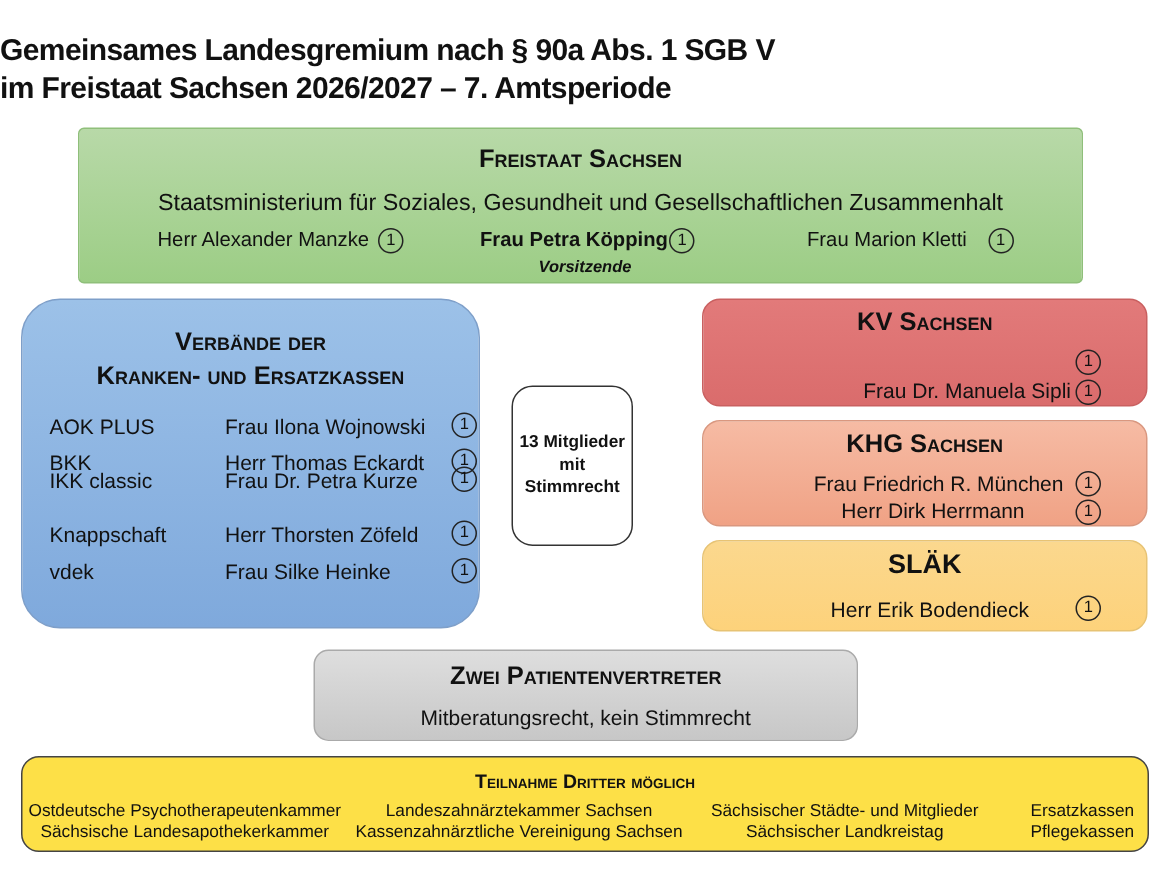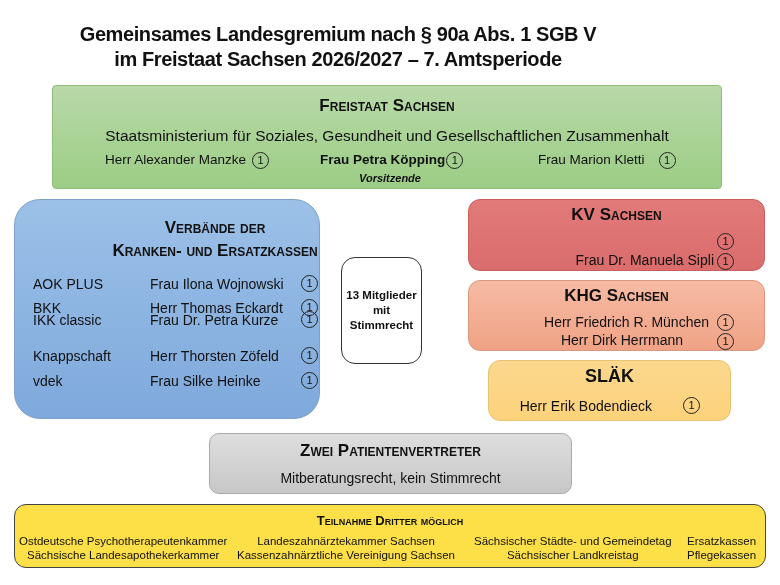--- a/index.html
+++ b/index.html
@@ -1,56 +1,56 @@
 <!DOCTYPE html>
 <html><head>
 <meta charset="utf-8">
 <style>
   * { box-sizing: border-box; margin: 0; padding: 0; }
   html, body { width: 780px; height: 585px; background: #ffffff; overflow: hidden; }
   body { position: relative; font-family: "Liberation Sans", sans-serif; color: #111; }
 
-  .title { position: absolute; left: 0; top: 22px; width: 676px; text-align: center;
+  .title { position: absolute; left: 0; top: 22px; width: 676px; 
     font-weight: bold; font-size: 20px; line-height: 25px; letter-spacing: -0.4px; color: #111; }
 
   .box { position: absolute; border-radius: 4px; }
   .sc { font-variant: small-caps; font-weight: bold; }
   .circ { display: inline-block; width: 17px; height: 17px; border: 1px solid #222; border-radius: 50%;
     font-size: 11px; line-height: 15px; text-align: center; color: #111; vertical-align: middle; }
 
   
   .green { left: 52px; top: 85px; width: 670px; height: 104px;
     background: linear-gradient(#b8d9a8, #9ccd85); border: 1px solid #8fbf7a; }
   .green .h { position: absolute; top: 10px; left: 0; width: 100%; text-align: center; font-size: 17px; }
   .green .sub { position: absolute; top: 41px; left: 0; width: 100%; text-align: center; font-size: 15.5px; }
   .green .p { position: absolute; top: 66px; font-size: 13.5px; white-space: nowrap; }
   .green .p .circ { margin-left: 6px; }
   .green .vors { position: absolute; top: 86px; left: 0; width: 100%; text-align: center;
     font-size: 11px; font-weight: bold; font-style: italic; padding-left: 6px; }
 
   
   .blue { left: 14px; top: 199px; width: 306px; height: 220px;
     background: linear-gradient(#9cc1e8, #7fa9dc); border: 1px solid #7e9fc9; border-radius: 26px; }
-  .blue .h { position: absolute; top: 16px; left: 0; width: 100%; text-align: center; font-size: 17px; line-height: 23px; margin-left: 48px; }
+  .blue .h { position: absolute; top: 16px; left: 0; width: 100%; text-align: center; font-size: 17px; line-height: 23px; }
   .blue .row { position: absolute; left: 18px; font-size: 14px; white-space: nowrap; width: 285px; height: 20px; }
   .blue .row .org { position: absolute; left: 0; top: 1px; }
   .blue .row .nm { position: absolute; left: 117px; top: 1px; }
   .blue .row .circ { position: absolute; right: 0; top: 0; }
 
   
   .center { left: 341px; top: 257px; width: 81px; height: 107px; background: #fff;
     border: 1px solid #333; border-radius: 14px; display: flex; align-items: center; justify-content: center;
     text-align: center; font-weight: bold; font-size: 11.5px; line-height: 15px; }
 
   
   .kv { left: 468px; top: 199px; width: 297px; height: 72px; background: linear-gradient(#e27a7a, #da6c6c);
     border: 1px solid #c96060; border-radius: 12px; }
   .khg { left: 468px; top: 280px; width: 297px; height: 71px; background: linear-gradient(#f6bba4, #f0a285);
     border: 1px solid #d9977f; border-radius: 12px; }
-  .slak { left: 488px; top: 360px; width: 243px; height: 61px; background: linear-gradient(#fbd88e, #fdd27b);
+  .slak { left: 468px; top: 360px; width: 297px; height: 61px; background: linear-gradient(#fbd88e, #fdd27b);
     border: 1px solid #e7c374; border-radius: 12px; }
   .rb .h { position: absolute; top: 5px; left: 0; width: 100%; text-align: center; font-size: 17px; }
   .rb .r { position: absolute; right: 30px; font-size: 14px; white-space: nowrap; text-align: right; }
   .rb .circ { position: absolute; right: 30px; }
 
   
   .grey { left: 209px; top: 433px; width: 363px; height: 61px; background: linear-gradient(#dedede, #c7c7c7);
     border: 1px solid #aaaaaa; border-radius: 10px; }
   .grey .h { position: absolute; top: 7px; left: 0; width: 100%; text-align: center; font-size: 17px; }
   .grey .sub { position: absolute; top: 36px; left: 0; width: 100%; text-align: center; font-size: 14px; }
@@ -126,21 +126,21 @@
 
 <div class="box rb kv">
   <div class="h sc">KV Sachsen</div>
   <span class="circ" style="top:33px; right:30px;">1</span>
   <div class="r" style="top:52px; right:50px;">Frau Dr. Manuela Sipli</div>
   <span class="circ" style="top:53px; right:30px;">1</span>
 </div>
 
 <div class="box rb khg">
   <div class="h sc">KHG Sachsen</div>
-  <div class="r" style="top:33px; right:55px;">Herr Friedrich R. München</div>
+  <div class="r" style="top:33px; right:55px;">Frau Friedrich R. München</div>
   <span class="circ" style="top:33px; right:30px;">1</span>
   <div class="r" style="top:51px; right:81px;">Herr Dirk Herrmann</div>
   <span class="circ" style="top:52px; right:30px;">1</span>
 </div>
 
 <div class="box rb slak">
   <div class="h" style="font-weight:bold; font-size:18px;">SLÄK</div>
   <div class="r" style="top:37px; right:78px;">Herr Erik Bodendieck</div>
   <span class="circ" style="top:36px; right:30px;">1</span>
 </div>
@@ -154,20 +154,20 @@
   <div class="h sc">Teilnahme Dritter möglich</div>
   <div class="col" style="left:4px;">
     <div>Ostdeutsche Psychotherapeutenkammer</div>
     <div>Sächsische Landesapothekerkammer</div>
   </div>
   <div class="col" style="left:222px;">
     <div>Landeszahnärztekammer Sachsen</div>
     <div>Kassenzahnärztliche Vereinigung Sachsen</div>
   </div>
   <div class="col" style="left:459px;">
-    <div>Sächsischer Städte- und Gemeindetag</div>
+    <div>Sächsischer Städte- und Mitglieder</div>
     <div>Sächsischer Landkreistag</div>
   </div>
   <div class="col" style="left:672px; text-align:right;">
     <div>Ersatzkassen</div>
     <div>Pflegekassen</div>
   </div>
 </div>
 
 </body></html>

